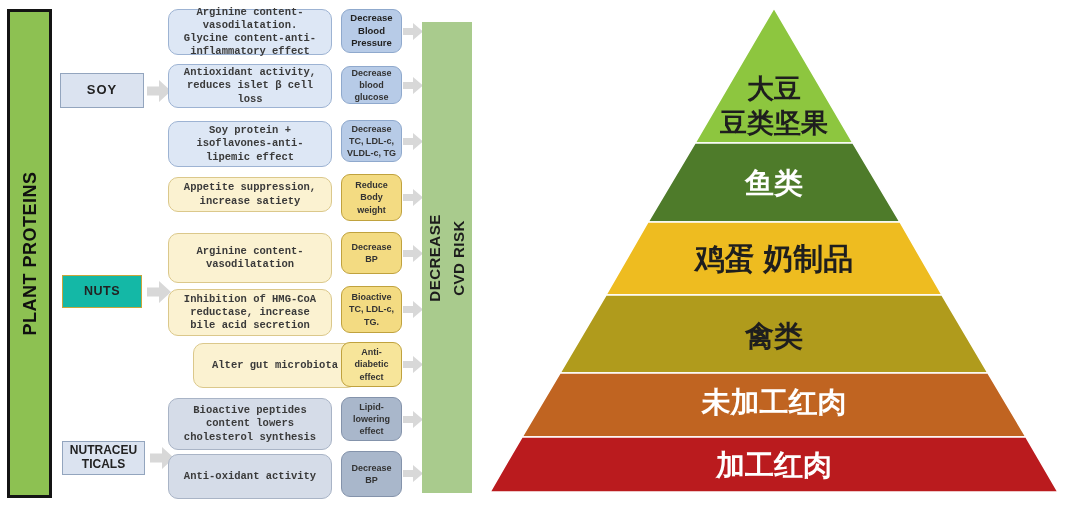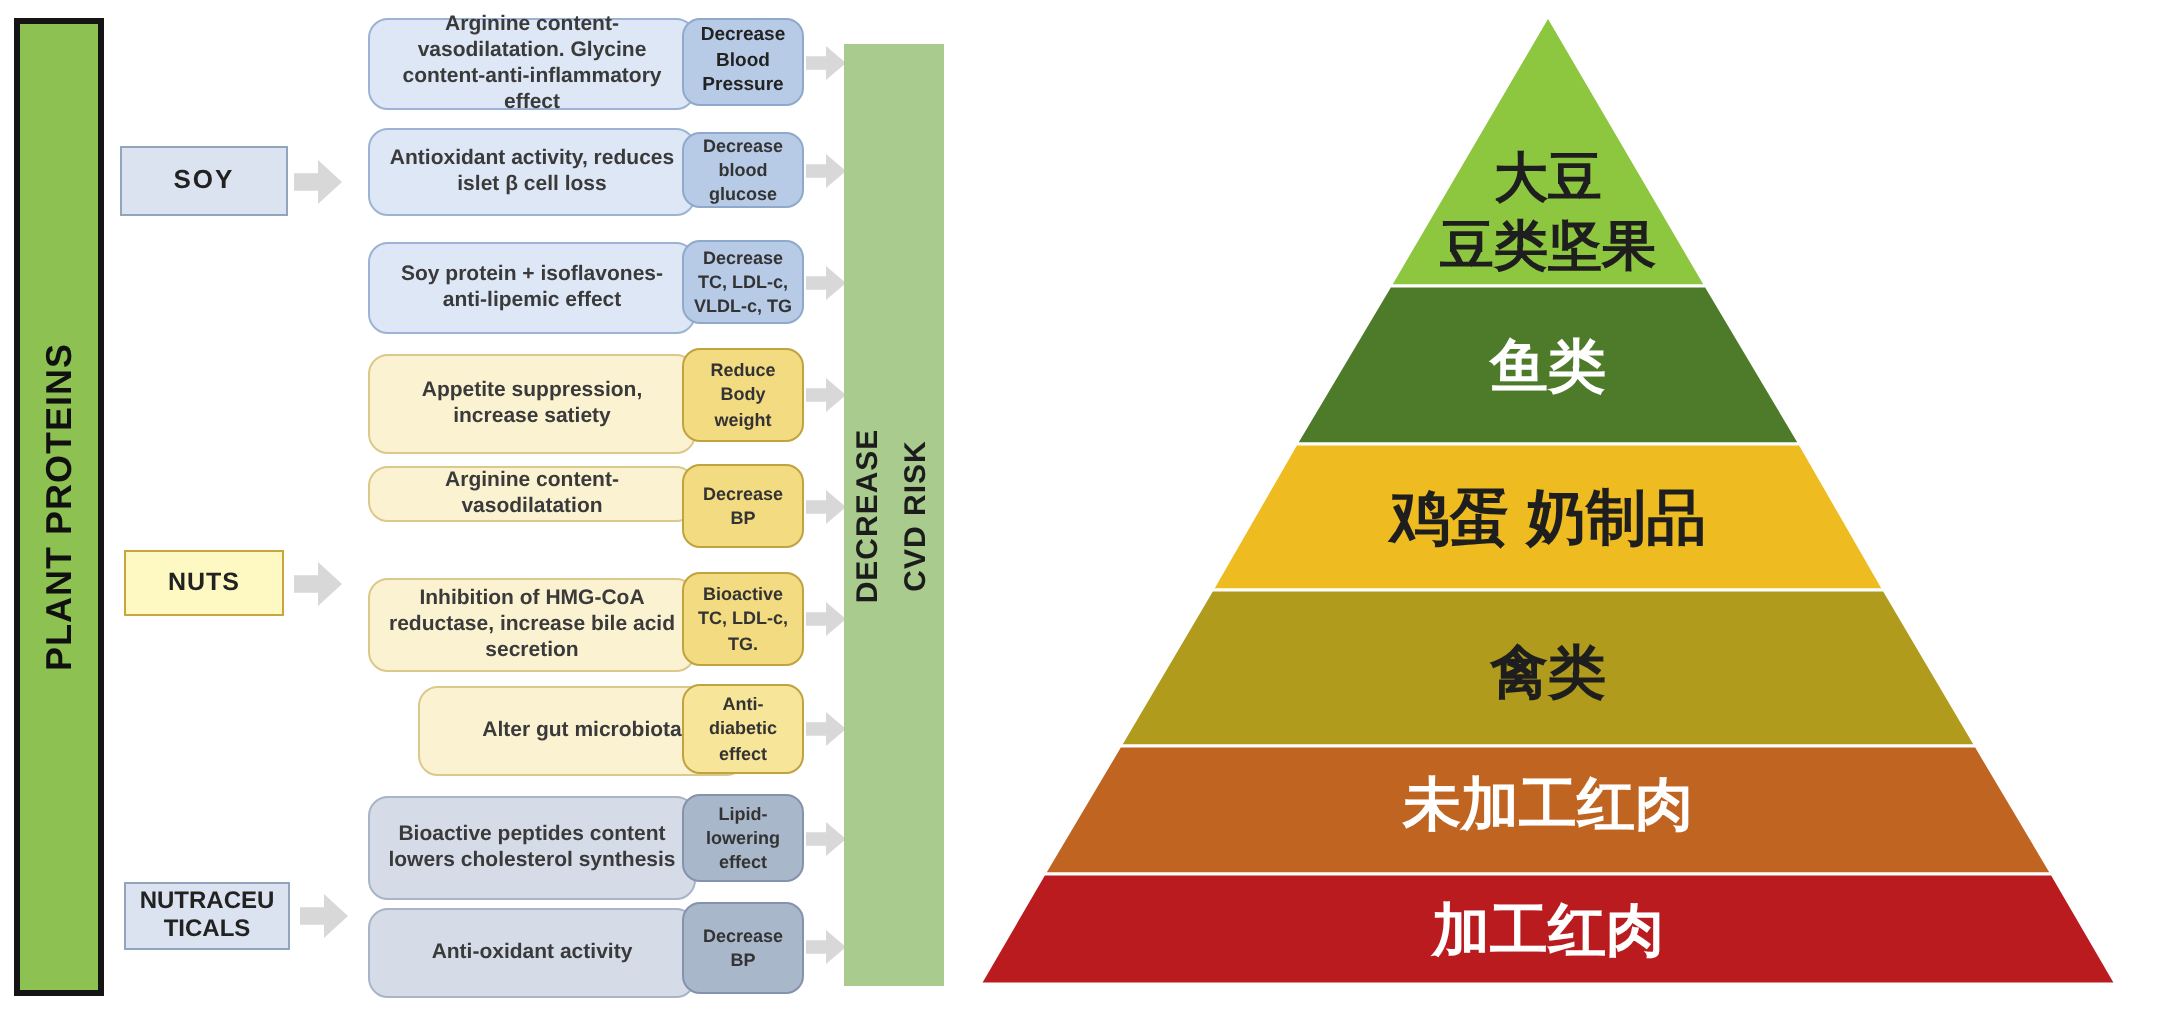--- a/index.html
+++ b/index.html
@@ -32,29 +32,29 @@
   }
 
   .cat {
     position:absolute; box-sizing:border-box; display:flex; flex-direction:column;
     align-items:center; justify-content:center; text-align:center;
     font-weight:bold; color:#222; line-height:1.15;
   }
   #cat-soy   { left:60px; top:73px;  width:84px; height:35px; font-size:13px; letter-spacing:1px;
                background:#dbe3f0; border:1.5px solid #93a5be;text-align:center; }
   #cat-nuts  { left:62px; top:275px; width:80px; height:33px; font-size:12.5px; letter-spacing:0.5px;
-               background:#fef9c3; border:1.5px solid #c8a63c; }
+               background:#14b8a6; border:1.5px solid #c8a63c; }
   #cat-nutra { left:62px; top:441px; width:83px; height:34px; font-size:12px;
                background:#dbe3f0; border:1.5px solid #93a5be; }
 
   .mech, .out {
     position:absolute; box-sizing:border-box; display:flex; align-items:center;
     justify-content:center; text-align:center; border-radius:10px;
   }
-  .mech { left:184px; width:164px; padding:2px 9px; font-size:10.5px; font-weight:600; color:#3a3a3a; line-height:1.25; }
+  .mech { left:168px; width:164px; padding:2px 9px; font-size:10.5px; font-weight:600; color:#3a3a3a; line-height:1.25;font-family:Liberation Mono, monospace; }
   .out  { left:341px; width:61px;  padding:2px 4px; font-size:9px;  font-weight:600; color:#333;   line-height:1.35; border-radius:9px; }
   .out.bold1 { font-weight:700; font-size:9.5px; color:#222; }
 
   .mech.soy  { background:#dde7f5; border:1px solid #9db3d3; }
   .out.soy   { background:#b7cbe7; border:1px solid #8fa9cd; }
   .mech.nuts { background:#fbf2d1; border:1px solid #dbc88b; }
   .out.nuts  { background:#f3db82; border:1px solid #c0a23e;align-items:center; }
   .mech.nutra{ background:#d5dce8; border:1px solid #a9b4c6; }
   .out.nutra { background:#a9b7cb; border:1px solid #8493ab; }
 
@@ -113,29 +113,29 @@
   <div class="arrow" style="left:403px; top:77px;"></div>
 
   <div class="mech soy" style="top:121px; height:46px;">
     <span>Soy protein + isoflavones-anti-lipemic effect</span>
     </div>
   <div class="out soy" style="top:120px; height:42px;">
     <span>Decrease TC, LDL-c, VLDL-c, TG</span>
     </div>
   <div class="arrow" style="left:403px; top:133px;"></div>
 
-  <div class="mech nuts" style="top:177px; height:50px;">
+  <div class="mech nuts" style="top:177px; height:35px;">
     <span>Appetite suppression, increase satiety</span>
     </div>
   <div class="out nuts" style="top:174px; height:47px;">
     <span>Reduce Body weight</span>
     </div>
   <div class="arrow" style="left:403px; top:189px;"></div>
 
-  <div class="mech nuts" style="top:233px; height:28px;">
+  <div class="mech nuts" style="top:233px; height:50px;">
     <span>Arginine content-vasodilatation</span>
     </div>
   <div class="out nuts" style="top:232px; height:42px;">
     <span>Decrease BP</span>
     </div>
   <div class="arrow" style="left:403px; top:245px;"></div>
 
   <div class="mech nuts" style="top:289px; height:47px;">
     <span>Inhibition of HMG-CoA reductase, increase bile acid secretion</span>
     </div>

